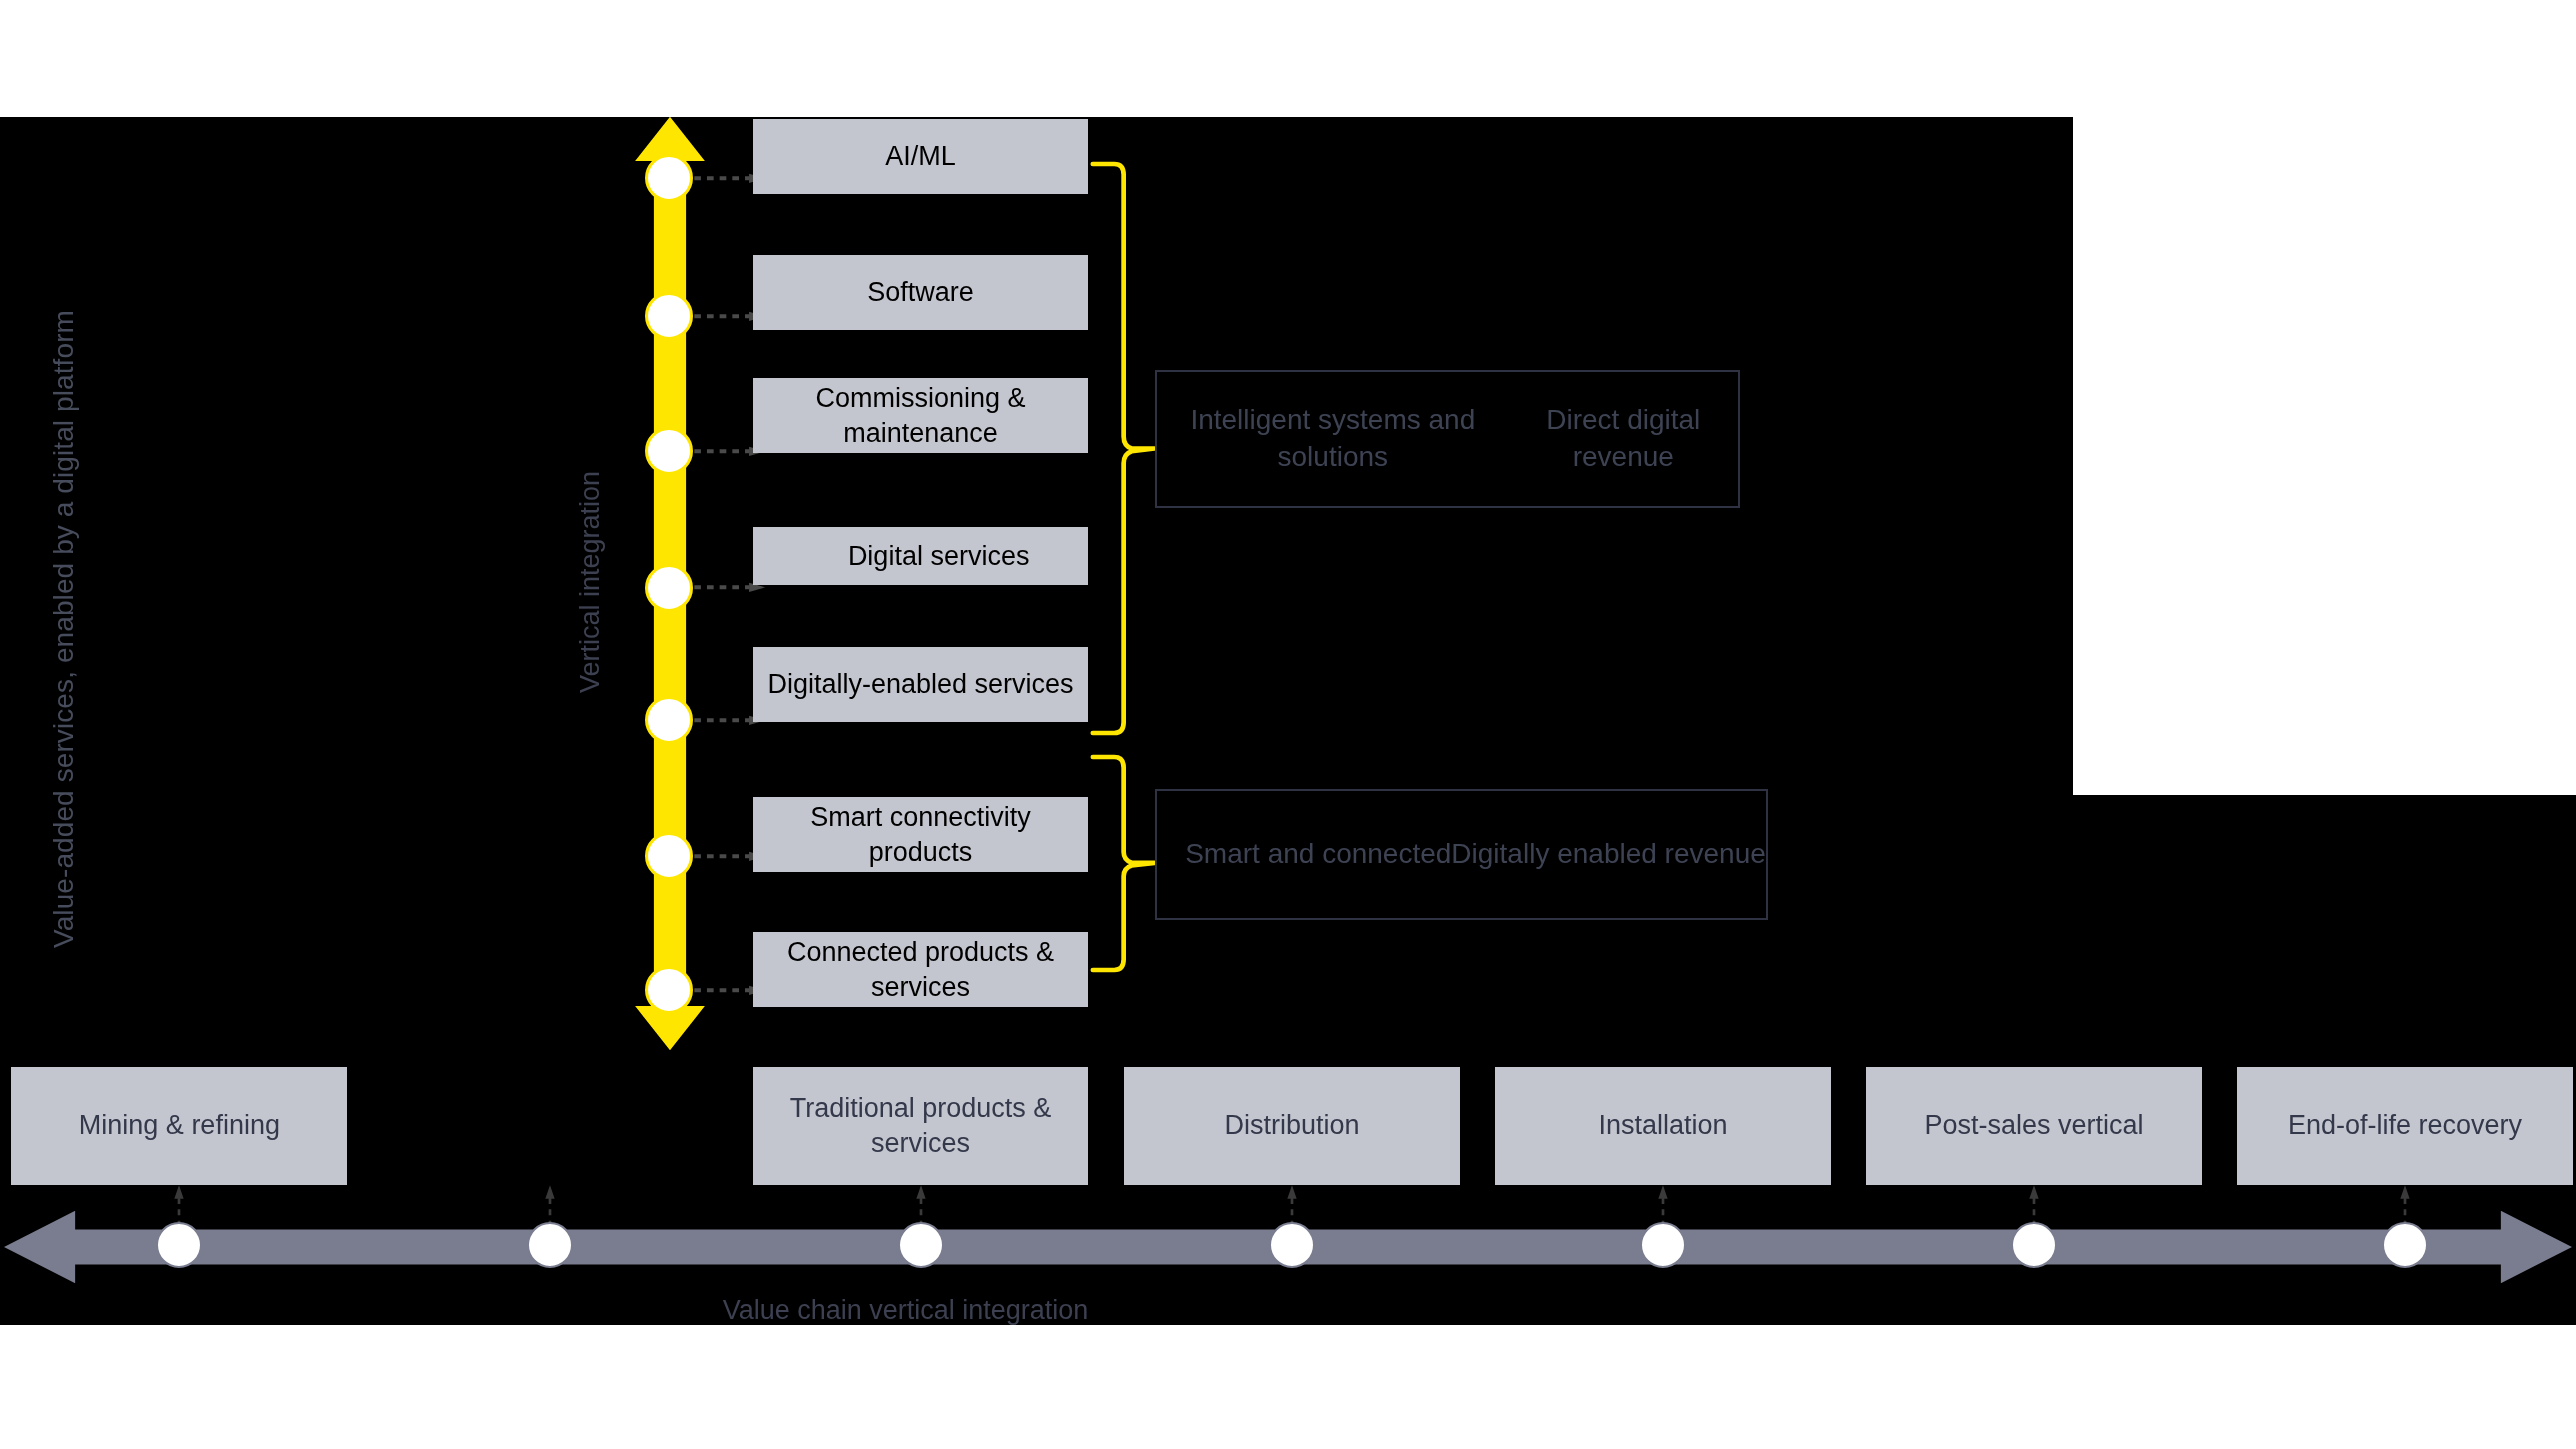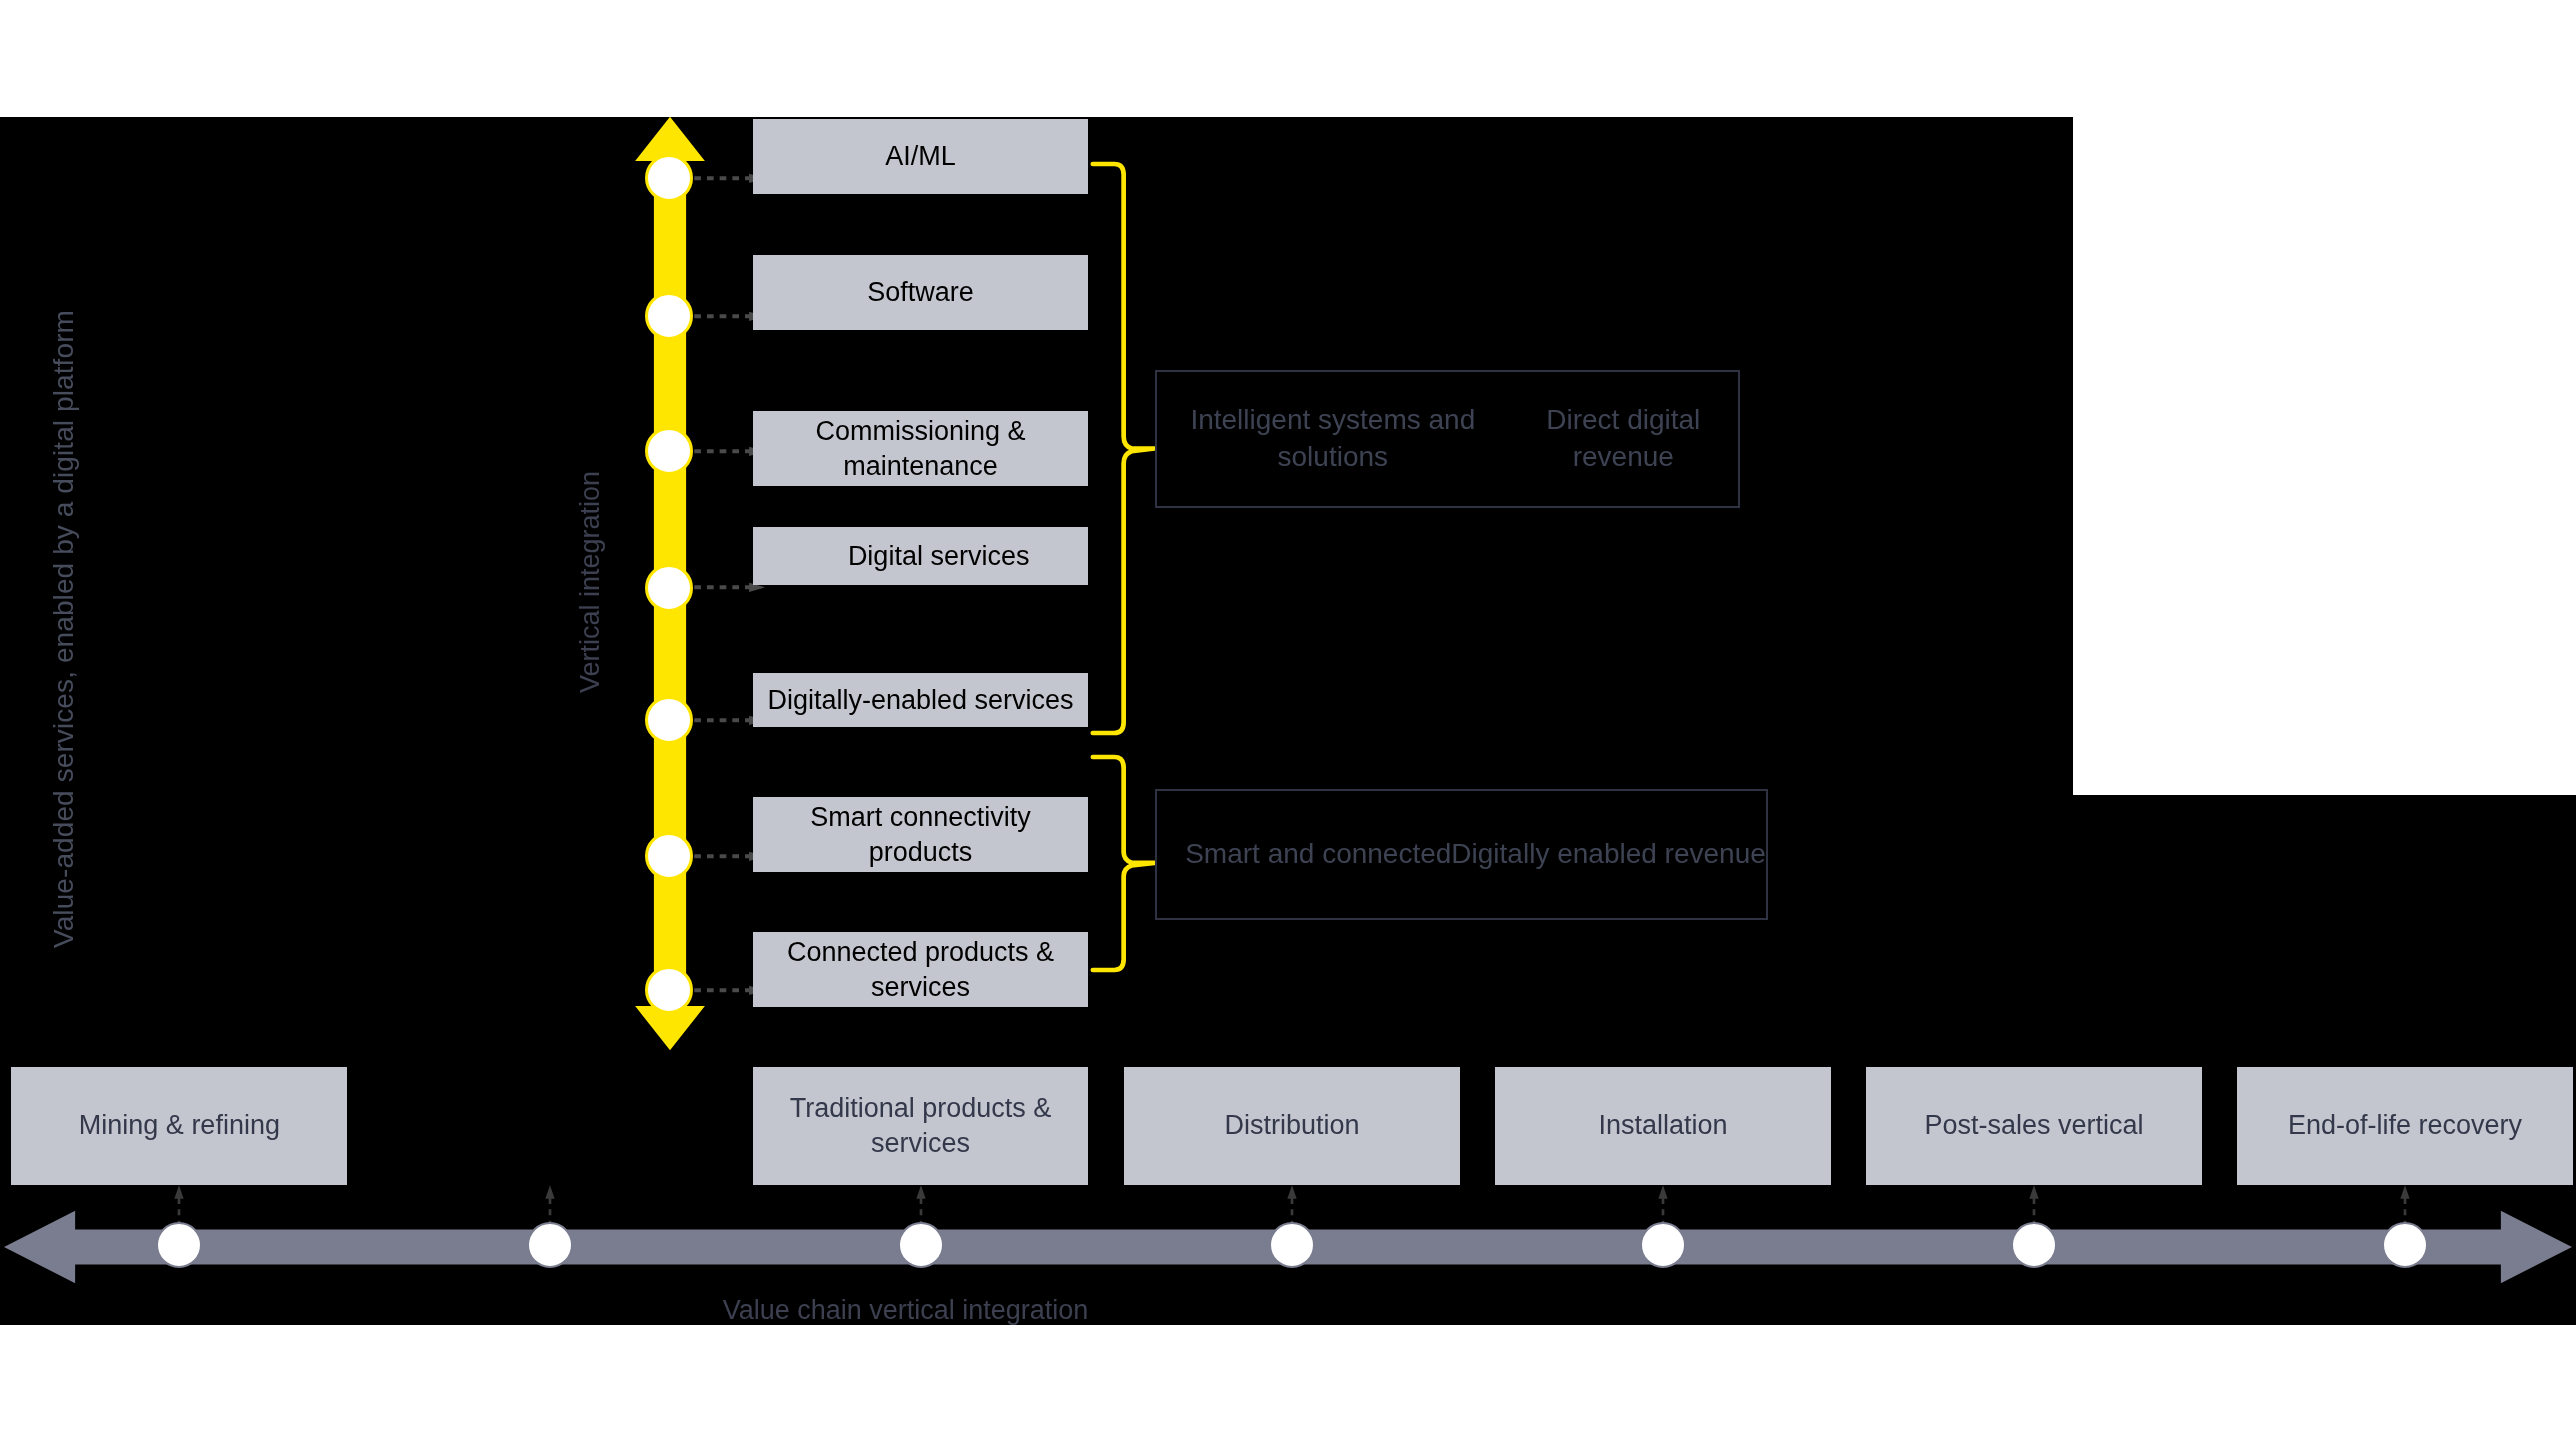--- a/index.html
+++ b/index.html
@@ -235,29 +235,29 @@
   </svg>
 
   <div class="vbox" style="top:119px; height:75px;">
     <span>AI/ML</span>
   </div>
 
   <div class="vbox" style="top:255px; height:75px;">
     <span>Software</span>
   </div>
 
-  <div class="vbox" style="top:411px; height:75px;">
+  <div class="vbox" style="top:378px; height:75px;">
     <span>Commissioning &amp; maintenance</span>
   </div>
 
   <div class="vbox" style="top:527px; height:58px;padding-left:43px;">
     <span>Digital services</span>
   </div>
 
-  <div class="vbox" style="top:673px; height:54px;">
+  <div class="vbox" style="top:647px; height:75px;">
     <span>Digitally-enabled services</span>
   </div>
 
   <div class="vbox" style="top:797px; height:75px;">
     <span>Smart connectivity products</span>
   </div>
 
   <div class="vbox" style="top:932px; height:75px;">
     <span>Connected products &amp; services</span>
   </div>

